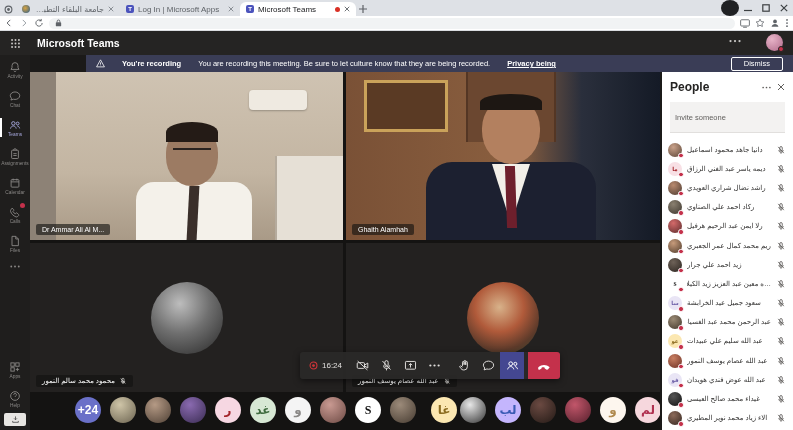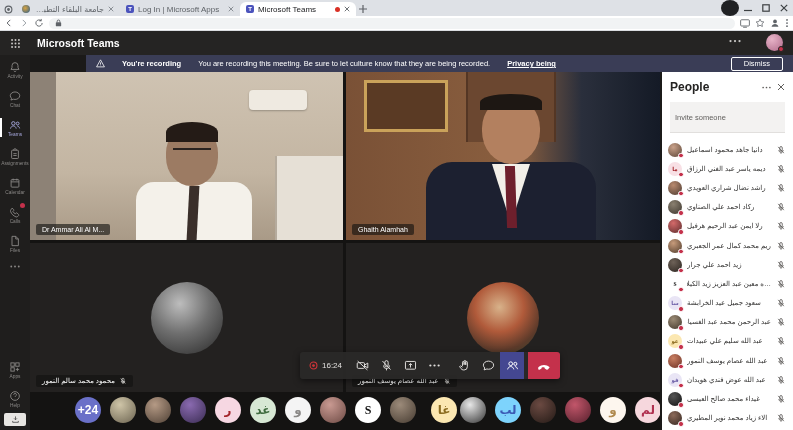--- a/index.html
+++ b/index.html
@@ -474,21 +474,21 @@
         <div class="sav" style="left: 115px; background: radial-gradient(circle at 38% 30%, rgb(181, 154, 133), rgb(78, 64, 53));"></div>
         <div class="sav" style="left: 150px; background: radial-gradient(circle at 38% 30%, rgb(138, 106, 176), rgb(58, 44, 82));"></div>
         <div class="sav" style="left: 185px; background: rgb(246, 215, 226); color: rgb(164, 38, 44);">ر</div>
         <div class="sav" style="left: 220px; background: rgb(215, 232, 212); color: rgb(63, 107, 63);">غد</div>
         <div class="sav" style="left: 255px; background: rgb(244, 244, 244); color: rgb(138, 136, 134);">و</div>
         <div class="sav" style="left: 290px; background: radial-gradient(circle at 38% 30%, rgb(201, 154, 146), rgb(109, 74, 68));"></div>
         <div class="sav" style="left: 325px; background: rgb(255, 255, 255); color: rgb(17, 17, 17); font-family: &quot;Liberation Serif&quot;, &quot;DejaVu Serif&quot;, serif;">S</div>
         <div class="sav" style="left: 360px; background: radial-gradient(circle at 38% 30%, rgb(156, 139, 122), rgb(70, 59, 49));"></div>
         <div class="sav" style="left: 401px; background: rgb(251, 231, 177); color: rgb(138, 107, 31);">غا</div>
         <div class="sav" style="left: 430px; background: radial-gradient(circle at 38% 30%, rgb(232, 232, 232), rgb(51, 51, 51));"></div>
-        <div class="sav" style="left: 465px; background: #7dd3fc; color: rgb(59, 91, 181);">لب</div>
+        <div class="sav" style="left: 465px; background: #c4b5fd; color: rgb(59, 91, 181);">لب</div>
         <div class="sav" style="left: 500px; background: radial-gradient(circle at 38% 30%, rgb(107, 74, 66), rgb(36, 26, 22));"></div>
         <div class="sav" style="left: 535px; background: radial-gradient(circle at 38% 30%, rgb(194, 86, 106), rgb(85, 32, 44));"></div>
         <div class="sav" style="left: 570px; background: rgb(253, 246, 238); color: rgb(176, 138, 79);">و</div>
         <div class="sav" style="left: 605px; background: rgb(246, 215, 221); color: rgb(176, 48, 80);">لم</div>
       </div>
   </div>
 
   <div class="panel">
     <div class="p-head">
       <span class="p-title">People</span>

